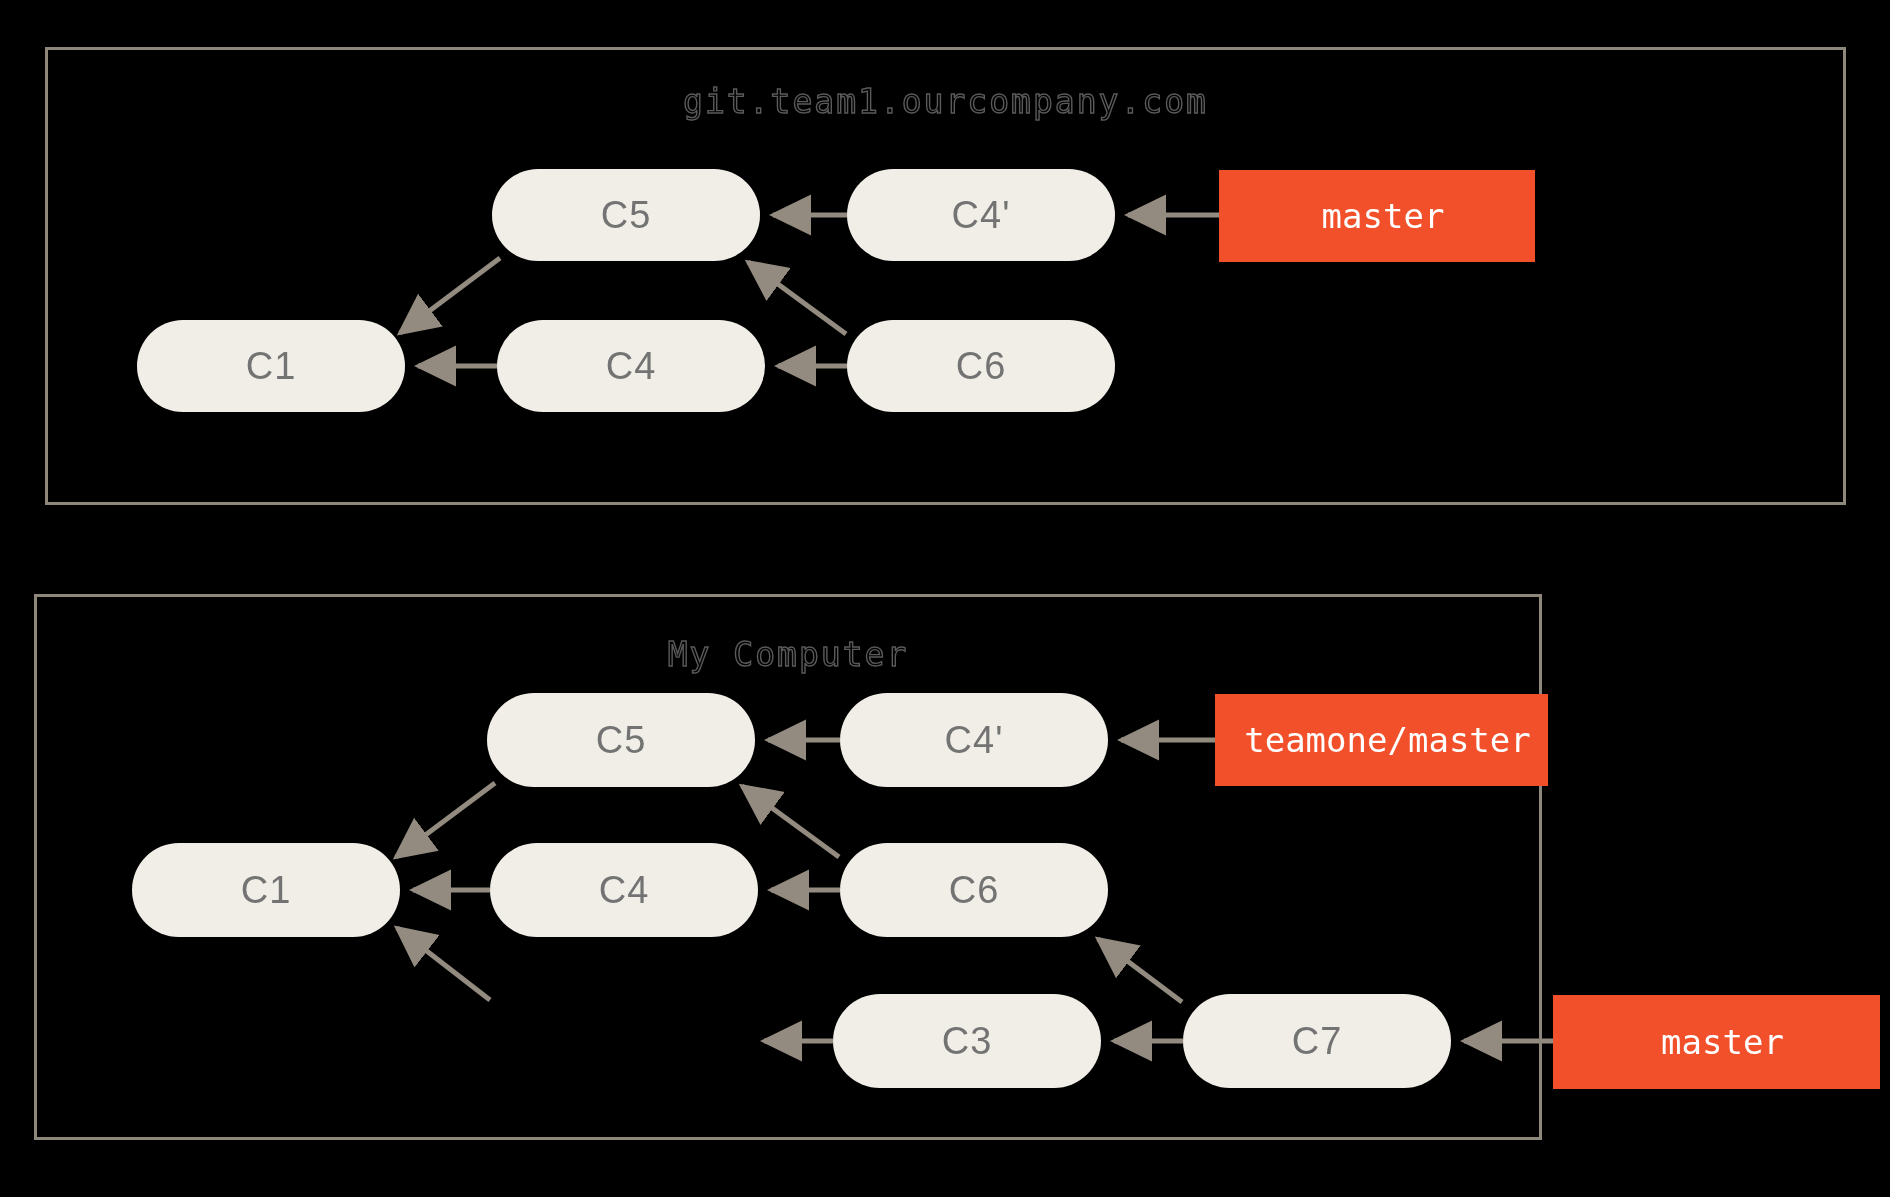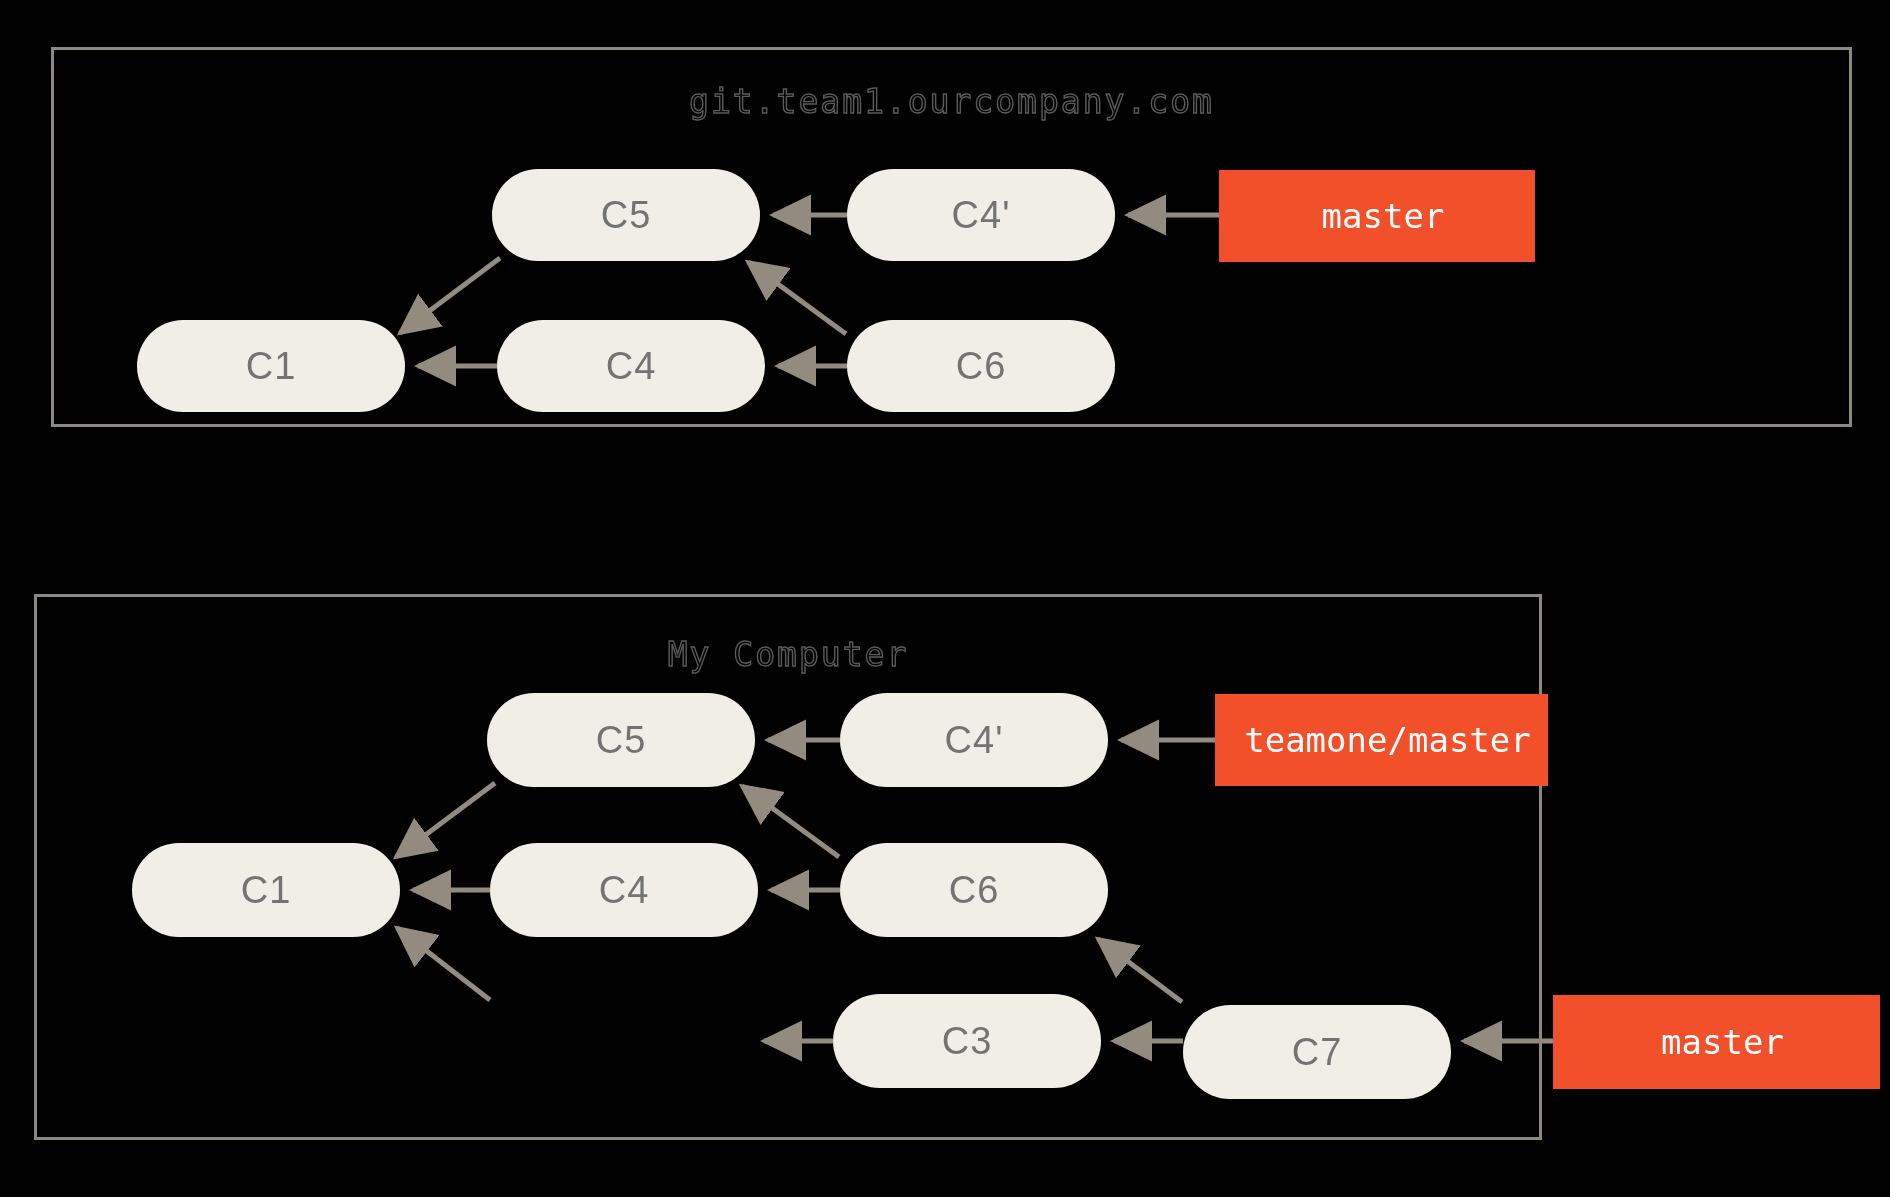--- a/index.html
+++ b/index.html
@@ -24,24 +24,24 @@
   }
 
   .panel {
     position: absolute;
     border: 3px solid #8e877c;
     background: transparent;
     box-sizing: border-box;
   }
 
   #panel-remote {
-    left: 51px;
+    left: 45px;
     top: 47px;
     width: 1801px;
-    height: 380px;
+    height: 458px;
   }
 
   #panel-local {
     left: 34px;
     top: 594px;
     width: 1508px;
     height: 546px;
   }
 
   .panel-title {
@@ -177,21 +177,21 @@
   </div>
   <div class="node" style="left:487px;top:693px;width:268px;height:94px;">
     <span>C5</span>
   </div>
   <div class="node" style="left:840px;top:693px;width:268px;height:94px;">
     <span>C4'</span>
   </div>
   <div class="node" style="left:833px;top:994px;width:268px;height:94px;">
     <span>C3</span>
   </div>
-  <div class="node" style="left:1183px;top:994px;width:268px;height:94px;margin-top:11px;">
+  <div class="node" style="left:1183px;top:994px;width:268px;height:94px;">
     <span>C7</span>
   </div>
 
   <div class="branch" style="left:1215px;top:694px;width:333px;height:92px;">
     <span>teamone/master</span>
   </div>
   <div class="branch" style="left:1553px;top:995px;width:327px;height:94px;">
     <span>master</span>
   </div>
 

